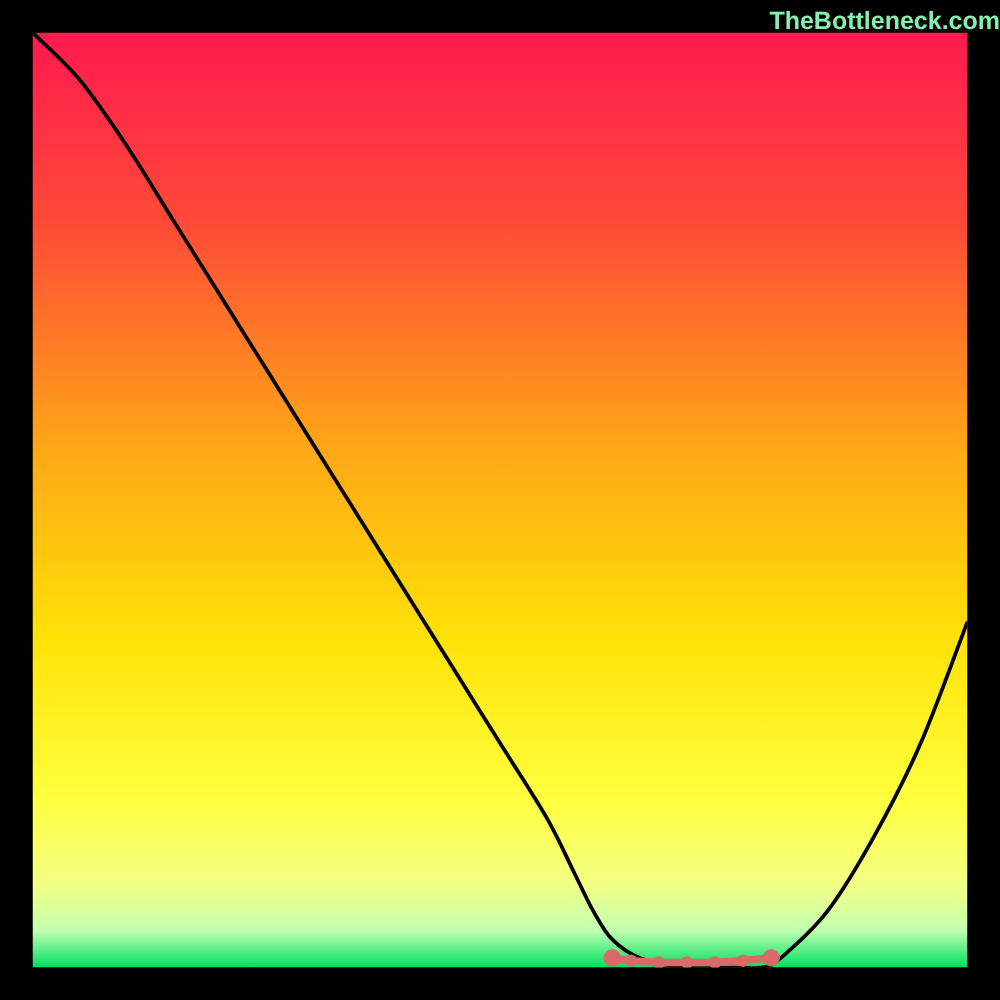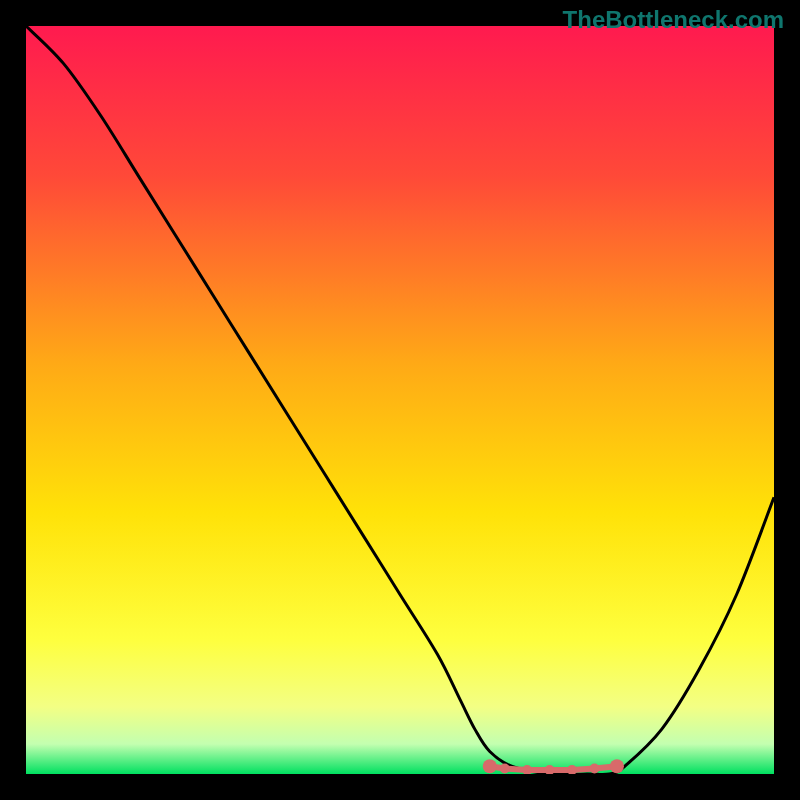--- a/index.html
+++ b/index.html
@@ -7,23 +7,23 @@
     padding: 0;
     background: #000;
     width: 800px;
     height: 800px;
     position: relative;
     font-family: Arial, sans-serif;
   }
   .watermark {
     position: absolute;
     top: 6px;
-    right: 16px;
-    color: #0f766e;
-    font-size: 24px;
+    right: 0;
+    color: #86efac;
+    font-size: 20px;
     font-weight: bold;
     z-index: 10;
   }
   .plot {
     position: absolute;
     left: 26px;
     top: 26px;
     width: 748px;
     height: 748px;
   }

